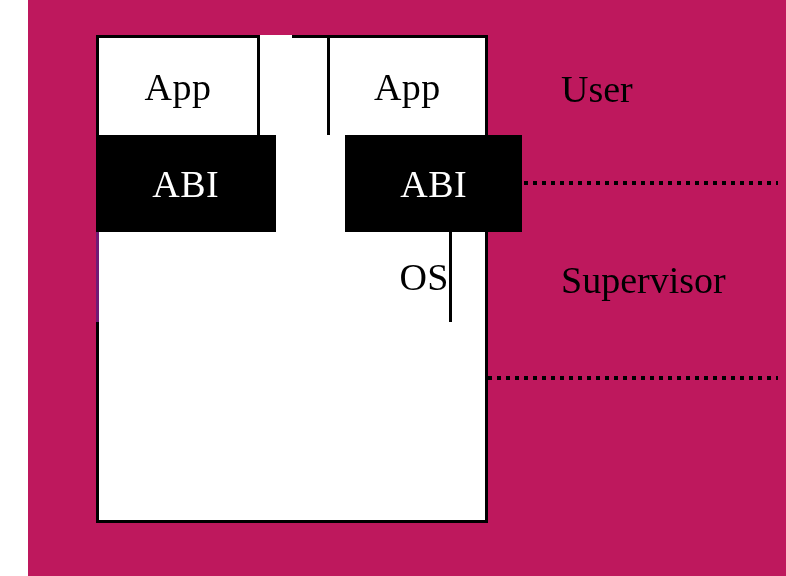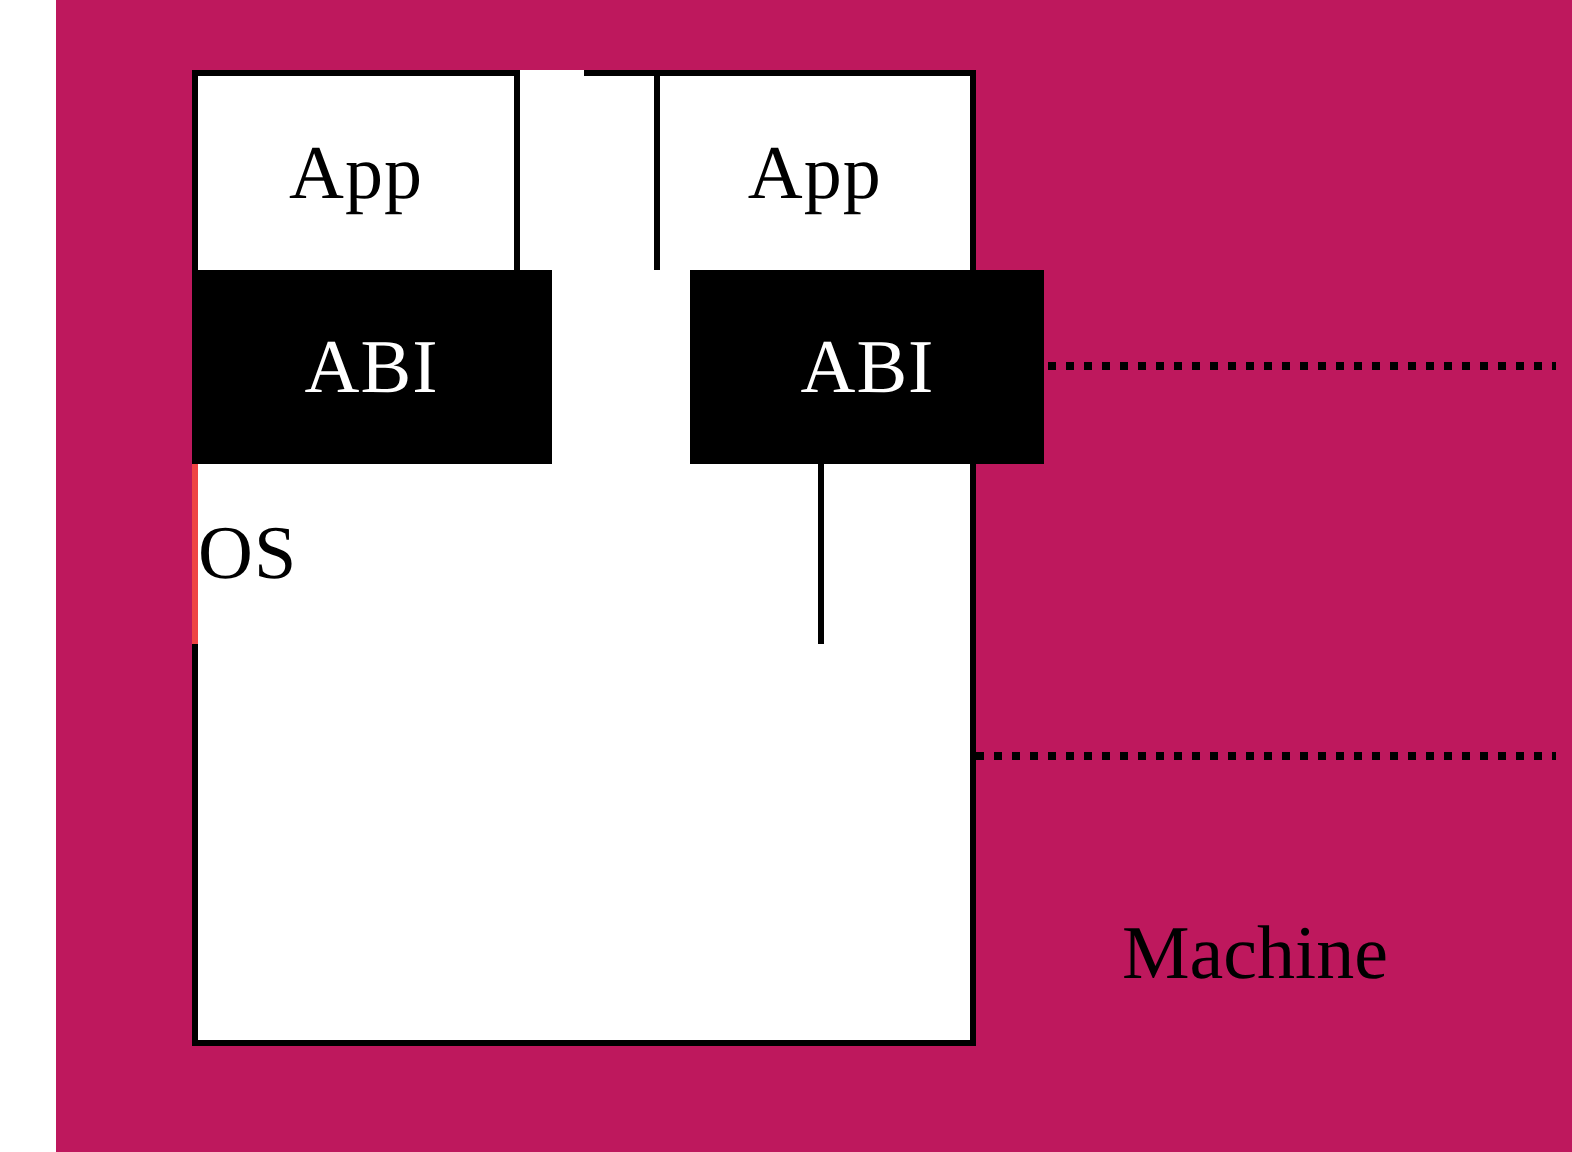--- a/index.html
+++ b/index.html
@@ -34,23 +34,23 @@
     background: #ffffff;
   }
 
   
   .band {
     position: absolute;
     left: 68px;
     box-sizing: border-box;
     display: flex;
     align-items: center;
-    justify-content: flex-start;
-    width: 316px;
-    border-left: 3px solid #ef4444;
+    justify-content: flex-end;
+    width: 356px;
+    border-left: 3px solid #701a75;
     border-right: 3px solid #000000;
   }
   .band-label {
     font-size: 38px;
     line-height: 1;
     letter-spacing: 0.5px;
     white-space: nowrap;
   }
 
   .band-white {
@@ -185,15 +185,16 @@
 
   <div class="band band-white os-band">
     <span class="band-label">OS</span>
   </div>
 
 
 
   <div class="dotted-line dotted-user-supervisor"></div>
   <div class="dotted-line dotted-supervisor-machine"></div>
 
-  <div class="mode-label mode-machine">Machine</div>
+  <div class="mode-label mode-user">User</div>
+  <div class="mode-label mode-supervisor">Supervisor</div>
 
 </div>
 
 </body></html>

